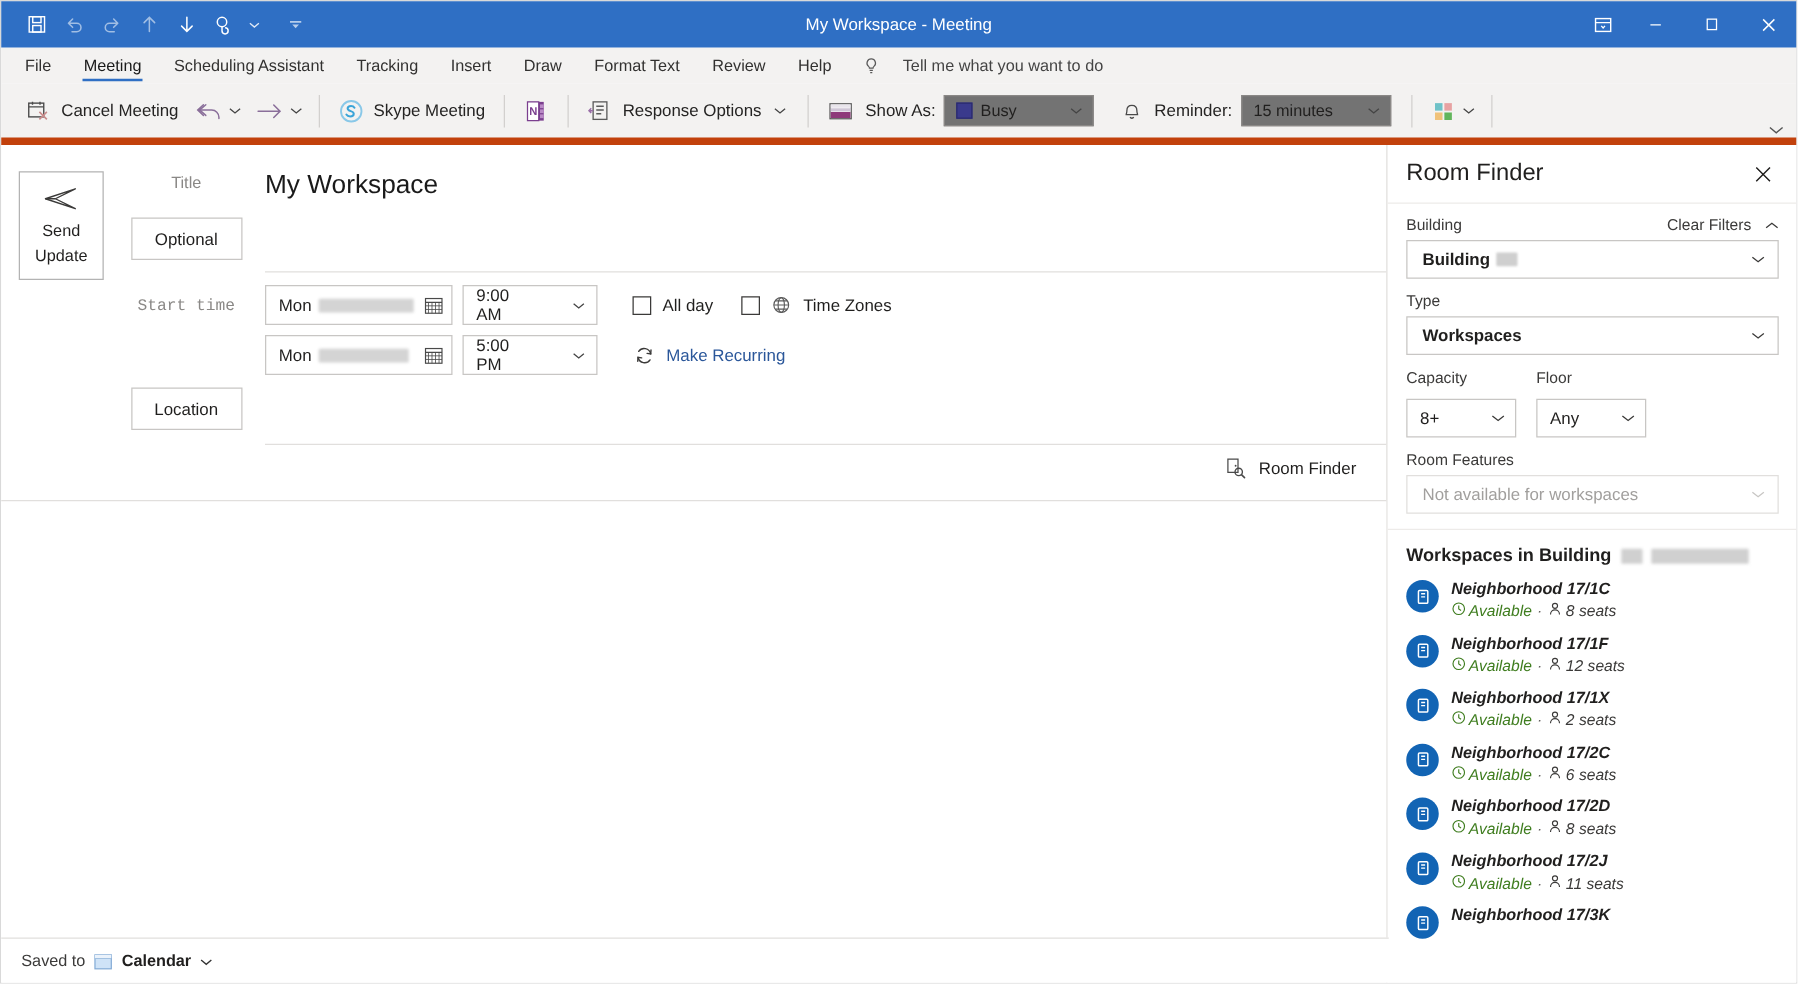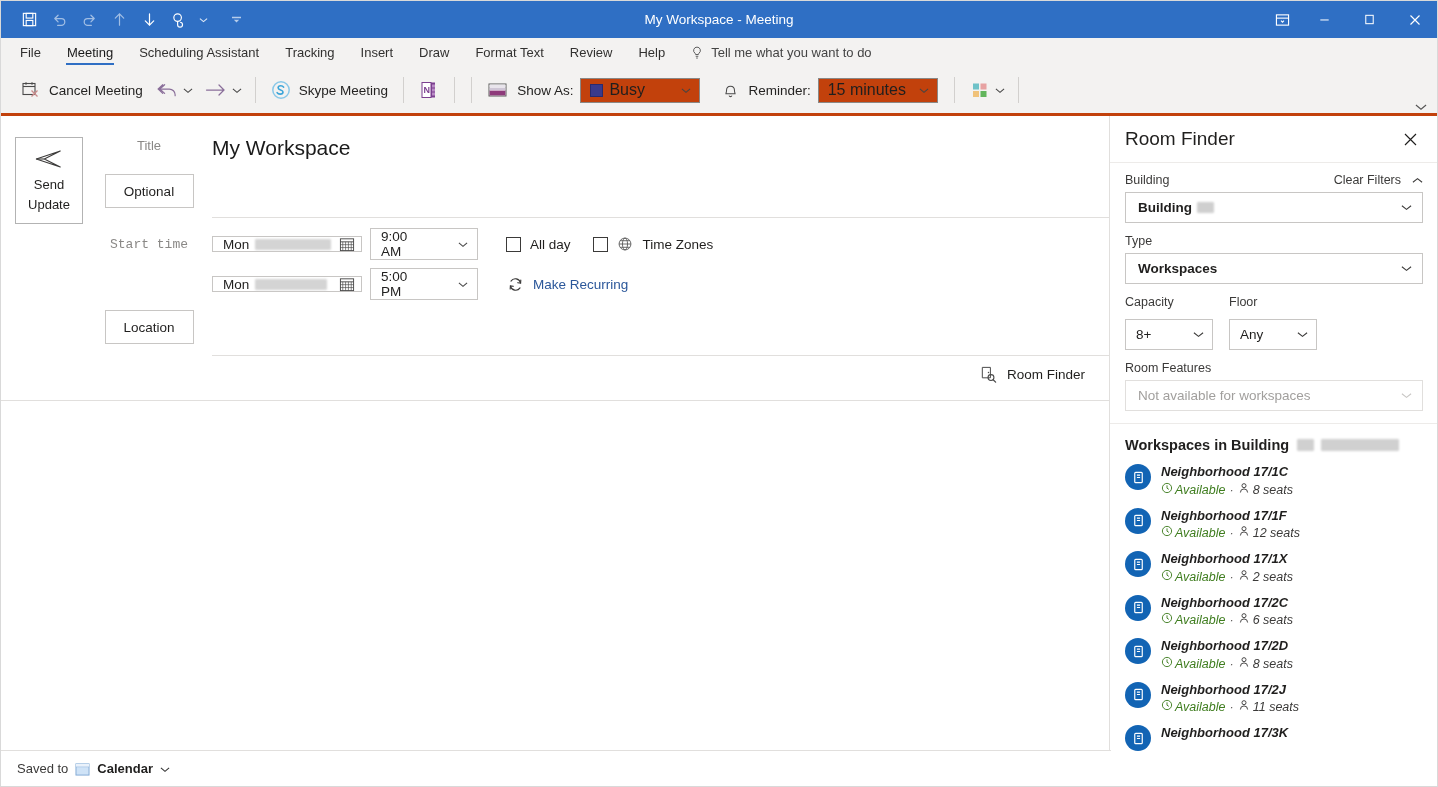--- a/index.html
+++ b/index.html
@@ -69,49 +69,49 @@
     white-space: nowrap;
     color: #323130;
   }
   .tab.active { font-weight: normal; color: #1a1a1a; }
   .tab.active::after {
     content: ""; position: absolute;
     left: 12px; right: 12px; bottom: 2px;
     height: 2px; background: #2f6fc4;
   }
   .tellme {
-    display: flex; align-items: center; gap: 7px;
+    display: flex; align-items: center; gap: 18px;
     padding: 0 13px; color: #444; white-space: nowrap;
   }
   .bulb { width: 13px; height: 15px; display:flex; align-items:center;}
 
   
   .ribbon {
     height: 49px; flex: 0 0 49px;
     background: #f3f2f1;
     display: flex; align-items: center;
-    border-bottom: 3px solid #c2410c;
+    border-bottom: 6px solid #c2410c;
     padding-left: 13px;
     font-size: 13.5px; color: #252423;
     position: relative;
   }
   .rb-item {
     display: flex; align-items: center; gap: 8px;
     height: 34px; padding: 0 7px;
     white-space: nowrap;
   }
   .rb-icon { display: flex; align-items: center; justify-content: center; }
   .rb-caret { display:flex; align-items:center; justify-content:center; width: 20px; height: 34px; color:#444;}
   .rb-sep { width: 1px; height: 26px; background: #d2d0ce; margin: 0 8px; }
   .rb-combo {
     height: 25px; min-width: 120px;
-    border: 1px solid #8a8886; background: #c2410c;
+    border: 1px solid #8a8886; background: #737373;
     display: flex; align-items: center;
     padding: 0 4px 0 9px; gap: 6px;
-    font-size: 16px; color: #201f1e;
+    font-size: 13px; color: #201f1e;
   }
   .rb-combo .cval { flex: 1; }
   .rb-combo .ccaret { width: 18px; display: flex; align-items:center; justify-content:center; color:#444;}
   .busy-sq { width: 13px; height: 13px; background: #3a3a8c; border: 1px solid #2a2a6e; }
   .ribbon-collapse {
     position: absolute; right: 10px; bottom: 2px;
     color: #555; display:flex; align-items:center;
   }
 
   
@@ -167,21 +167,21 @@
   }
   .title-input {
     font-size: 21px; color: #1a1a1a; font-weight: normal;
     line-height: 1.2;
   }
   .row-title { margin-bottom: 6px; }
   .row-req, .row-opt { margin-bottom: 6px; }
   .req-line { height: 44px; }
   .loc-line { height: 46px; }
   .date-box {
-    width: 150px; height: 16px;
+    width: 150px; height: 32px;
     border: 1px solid #c8c6c4; background: #fff;
     display: flex; align-items: center;
     padding: 0 6px 0 10px; gap: 6px;
     font-size: 13.5px; color: #201f1e;
   }
   .date-box .dtext { flex: 1; display:flex; align-items:center; gap: 6px;}
   .redact {
     display: inline-block; height: 11px; width: 76px;
     background: #d4d4d4;
     filter: blur(1.1px);
@@ -491,20 +491,35 @@
           <text x="4.4" y="13.2" font-family="Liberation Sans, sans-serif" font-size="9" font-weight="bold" fill="#7b3f8f">N</text>
           <rect x="13" y="4.5" width="3" height="3" fill="#b98ac6"></rect>
           <rect x="13" y="8.5" width="3" height="3" fill="#b98ac6"></rect>
           <rect x="13" y="12.5" width="3" height="3" fill="#b98ac6"></rect>
         </svg>
       </span>
     </div>
 
     <div class="rb-sep"></div>
 
+    <div class="rb-item">
+      <span class="rb-icon">
+        <svg width="20" height="20" viewBox="0 0 20 20" fill="none" stroke="#5a5a5a" stroke-width="1.05">
+          <rect x="4.5" y="2.5" width="11" height="14"></rect>
+          <path d="M7 6 h6 M7 9 h6 M7 12 h4"></path>
+          <path d="M4.5 9.5 L1.5 9.5 M3 7.6 L1.2 9.5 L3 11.4" stroke="#9a6fa8" stroke-width="1.2"></path>
+        </svg>
+      </span>
+      <span>Response Options</span>
+      <span class="rb-caret" style="width:14px;">
+        <svg width="10" height="7" viewBox="0 0 11 7" fill="none" stroke="#444" stroke-width="1.15">
+            <path d="M1 1.8 L5.5 5.6 L10 1.8"></path>
+          </svg>
+      </span>
+    </div>
 
     <div class="rb-sep"></div>
 
     <div class="rb-item">
       <span class="rb-icon">
         <svg width="22" height="18" viewBox="0 0 22 18">
           <rect x="2" y="3" width="17" height="12" fill="#fff" stroke="#5a5a5a" stroke-width="1"></rect>
           <rect x="2.6" y="3.6" width="15.8" height="2.6" fill="#e9e5ec"></rect>
           <rect x="2.6" y="6.6" width="15.8" height="2.6" fill="#cfc6d6"></rect>
           <rect x="2.6" y="9.6" width="15.8" height="4.8" fill="#8e3a7a"></rect>

